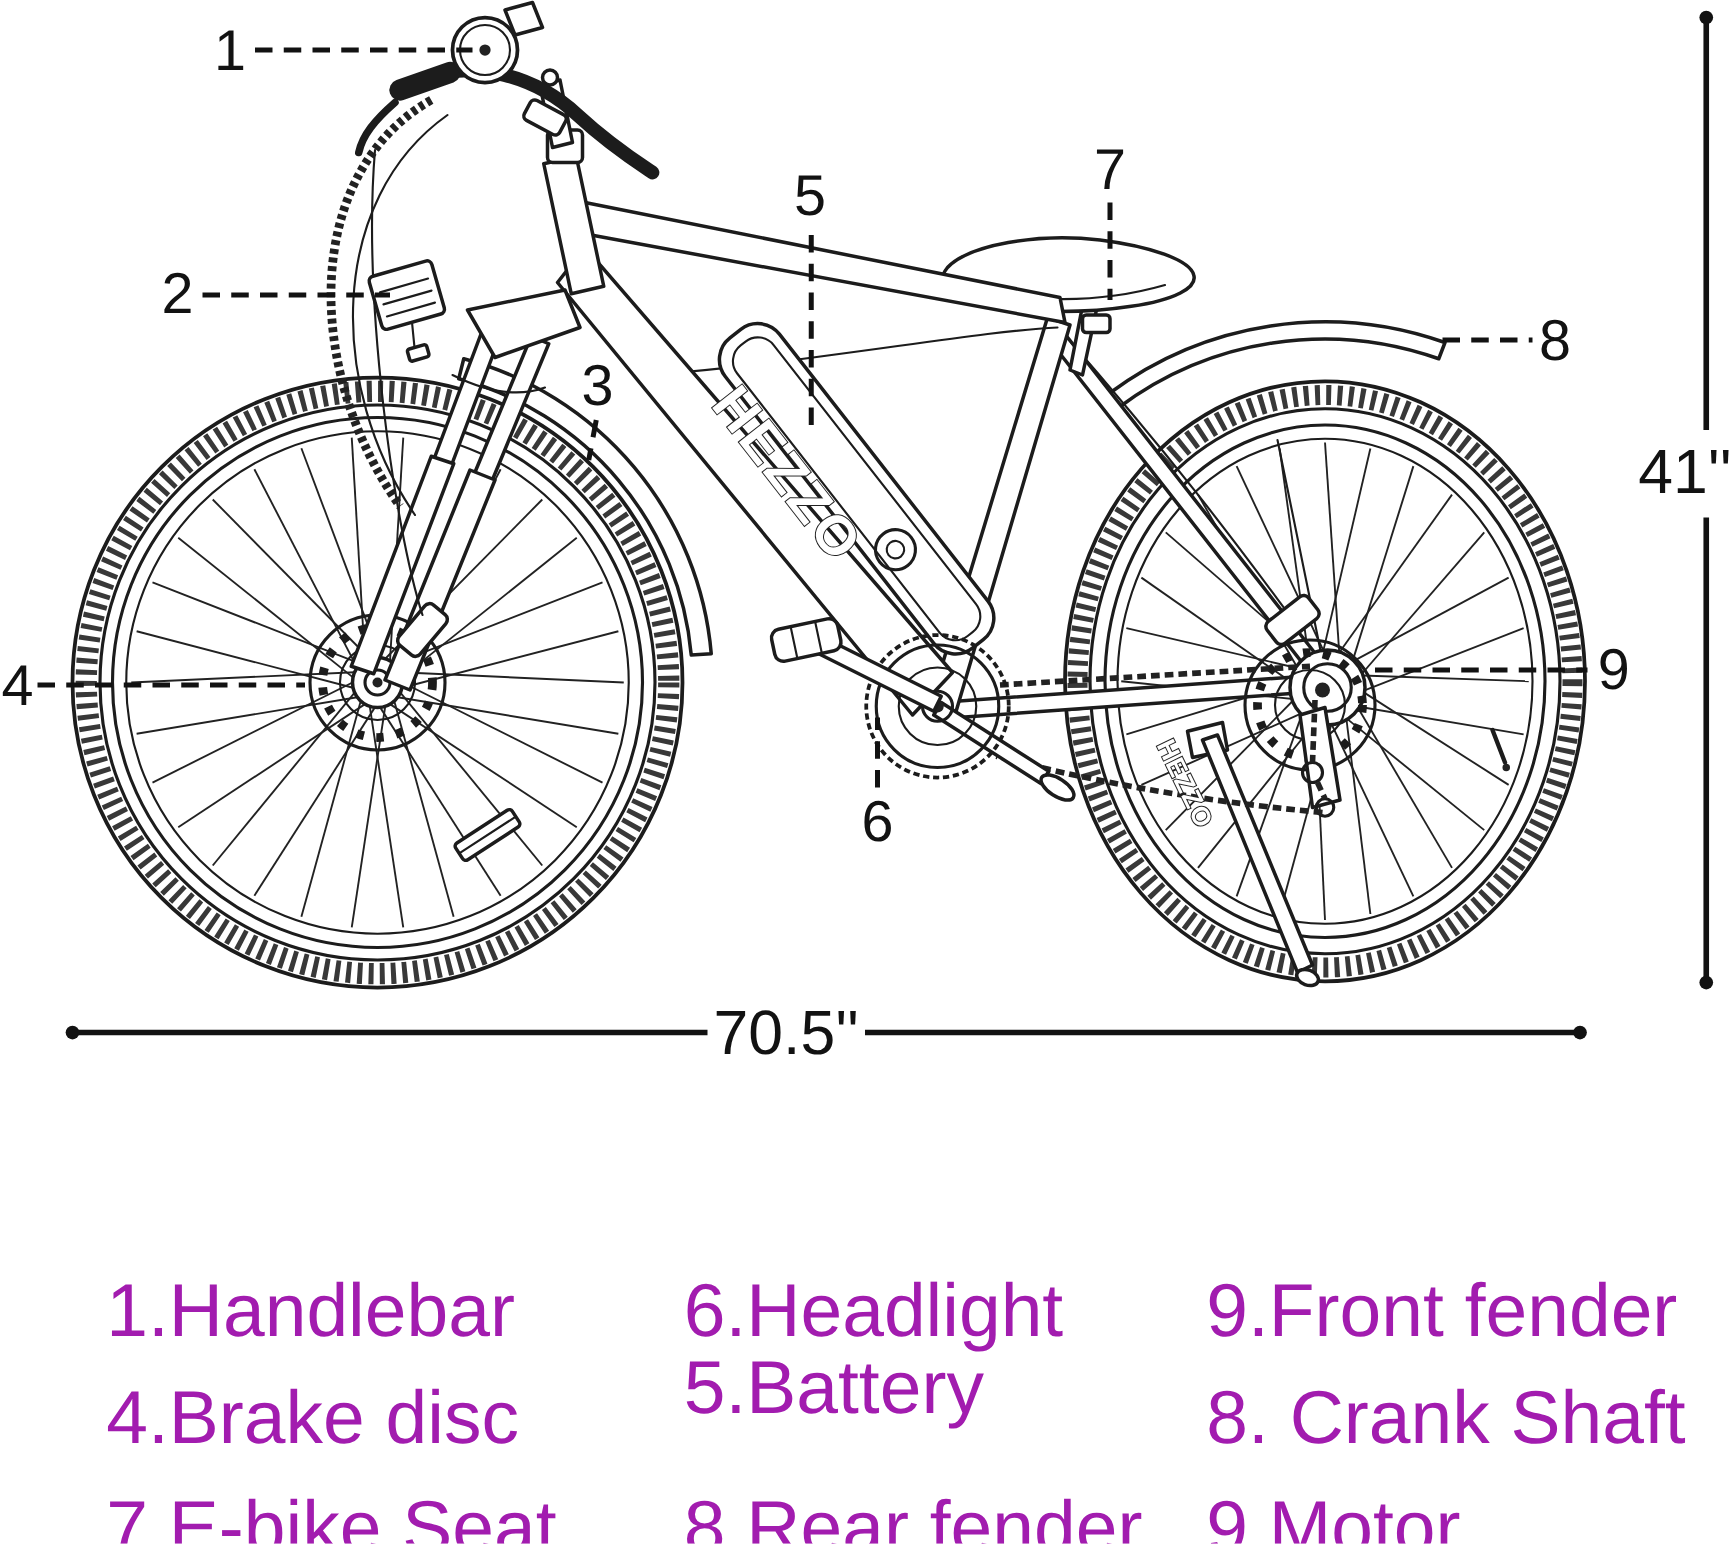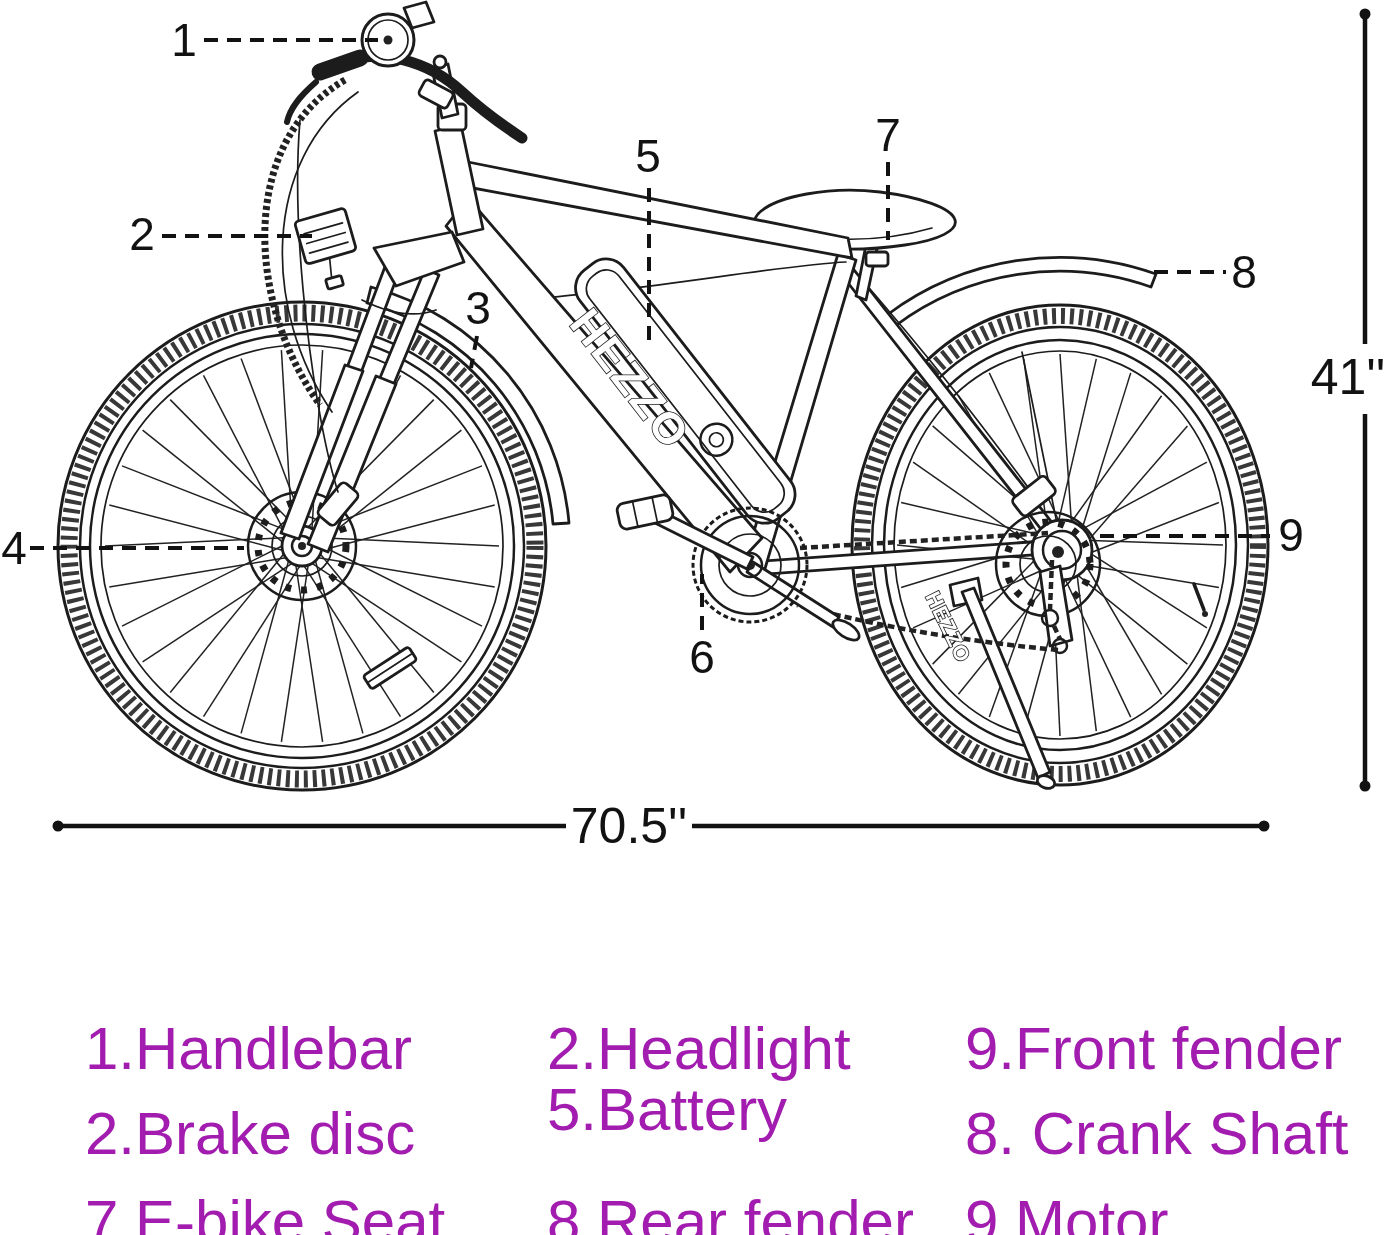--- a/index.html
+++ b/index.html
@@ -283,22 +283,22 @@
     <circle cx="58" cy="826" r="5.5" fill="#121212"></circle>
     <path class="dim" d="M58 826 H566"></path>
     <text class="dim-text" x="629" y="843" text-anchor="middle">70.5''</text>
     <path class="dim" d="M692 826 H1264"></path>
     <circle cx="1264" cy="826" r="5.5" fill="#121212"></circle>
   </g>
 </svg>
 
 <div class="legend">
   <div class="legend-item" style="left:85px;top:1014px">1.Handlebar</div>
-  <div class="legend-item" style="left:547px;top:1014px">2.Headlight</div>
+  <div class="legend-item" style="left:547px;top:1014px">6.Headlight</div>
   <div class="legend-item" style="left:965px;top:1014px">9.Front fender</div>
-  <div class="legend-item" style="left:85px;top:1099px">2.Brake disc</div>
+  <div class="legend-item" style="left:85px;top:1099px">4.Brake disc</div>
   <div class="legend-item" style="left:547px;top:1075px">5.Battery</div>
   <div class="legend-item" style="left:965px;top:1099px">8. Crank Shaft</div>
   <div class="legend-item" style="left:85px;top:1187px">7.E-bike Seat</div>
   <div class="legend-item" style="left:547px;top:1187px">8.Rear fender</div>
   <div class="legend-item" style="left:965px;top:1187px">9.Motor</div>
 </div>
 </div>
 
 </body></html>

